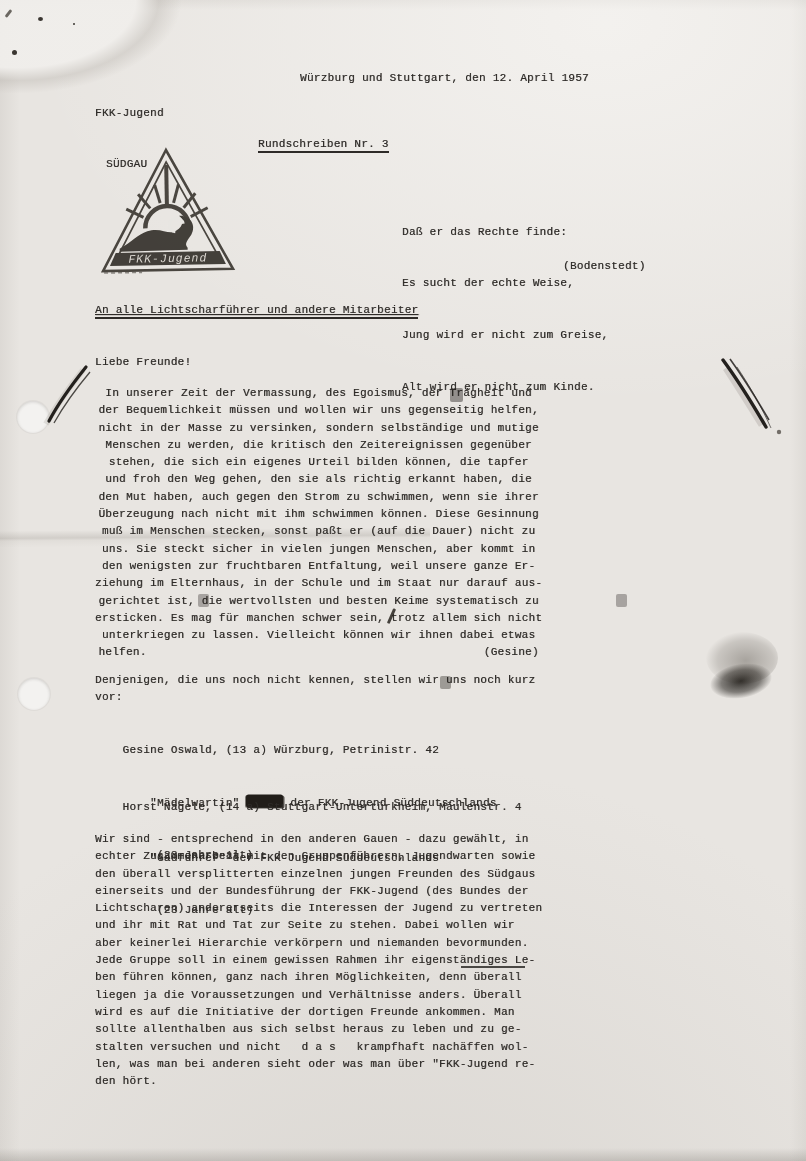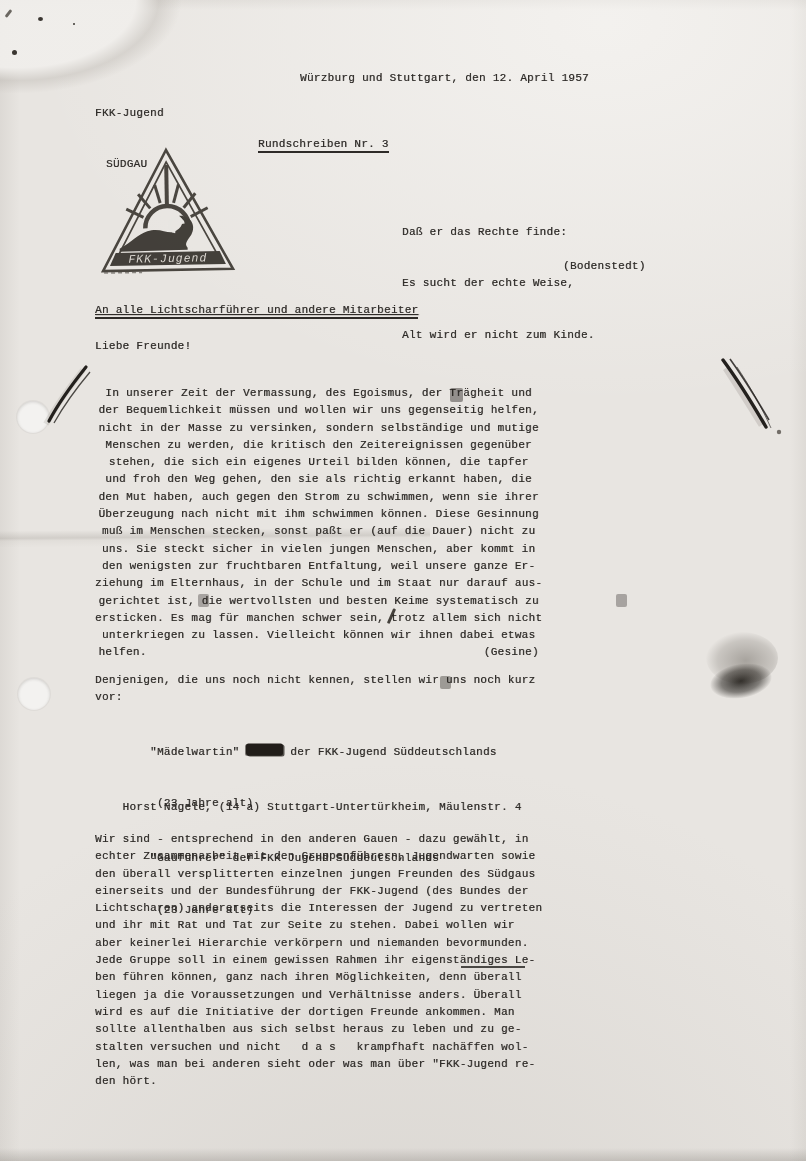--- a/index.html
+++ b/index.html
@@ -95,26 +95,27 @@
     <path d="M23 101 C35 95 41 87 51 84 C63 80 71 87 77 85 C86 82 89 74 83 69 C95 69 100 79 95 88 C92 93 87 97 91 101 L91 103 L23 104 Z" fill="#36322c"></path>
     <path d="M79 85 a7 7 0 1 1 8 -8" fill="none" stroke="#e8e6e2" stroke-width="3"></path>
     <path d="M19 105 L123 105 L129 118 L13 118 Z" fill="#36322c"></path>
     <text x="71" y="115" text-anchor="middle" fill="#dbd7d1">FKK-Jugend</text>
     <path d="M7 125 L45 125" stroke="#3d3933" stroke-width="1.5" stroke-dasharray="4 3" opacity="0.6"></path>
   </svg>
 
   <div class="tw" style="left:402px;top:189px;">
     <div>Daß er das Rechte finde:</div>
     <div>Es sucht der echte Weise,</div>
+    <div>Jung wird er nicht zum Greise,</div>
     <div>Alt wird er nicht zum Kinde.</div>
   </div>
   <div class="tw" style="left:563px;top:258px;">(Bodenstedt)</div>
 
   <div class="tw" style="left:95px;top:302px;text-decoration:underline;"><span class="ul">An alle Lichtscharführer und andere Mitarbeiter</span></div>
-  <div class="tw" style="left:95px;top:338px;text-align:center;">Liebe Freunde!</div>
+  <div class="tw" style="left:95px;top:354px;text-align:center;">Liebe Freunde!</div>
 
   <div class="tw" style="left:95px;top:385px;text-align:center;">In unserer Zeit der Vermassung, des Egoismus, der Trägheit und
 der Bequemlichkeit müssen und wollen wir uns gegenseitig helfen,
 nicht in der Masse zu versinken, sondern selbständige und mutige
 Menschen zu werden, die kritisch den Zeitereignissen gegenüber
 stehen, die sich ein eigenes Urteil bilden können, die tapfer
 und froh den Weg gehen, den sie als richtig erkannt haben, die
 den Mut haben, auch gegen den Strom zu schwimmen, wenn sie ihrer
 Überzeugung nach nicht mit ihm schwimmen können. Diese Gesinnung
 muß im Menschen stecken, sonst paßt er (auf die Dauer) nicht zu
@@ -122,20 +123,21 @@
 den wenigsten zur fruchtbaren Entfaltung, weil unsere ganze Er-
 ziehung im Elternhaus, in der Schule und im Staat nur darauf aus-
 gerichtet ist, die wertvollsten und besten Keime systematisch zu
 ersticken. Es mag für manchen schwer sein, trotz allem sich nicht
 unterkriegen zu lassen. Vielleicht können wir ihnen dabei etwas
 helfen.                                                 (Gesine)</div>
   <div class="tw" style="left:95px;top:672px;">Denjenigen, die uns noch nicht kennen, stellen wir uns noch kurz
 vor:</div>
 
   <div class="tw" style="left:95px;top:707px;">
+    <div>    Gesine Oswald, (13 a) Würzburg, Petrinistr. 42</div>
     <div><span>        "Mädelwartin" </span><span class="scrib"></span><span> der FKK-Jugend Süddeutschlands</span></div>
     <div>         (23 Jahre alt)</div>
   </div>
 
   <div class="tw" style="left:95px;top:764px;">
     <div>    Horst Nägele, (14 a) Stuttgart-Untertürkheim, Mäulenstr. 4</div>
     <div>        "Gauführer" der FKK-Jugend Süddeutschlands</div>
     <div>         (23 Jahre alt)</div>
   </div>
 

